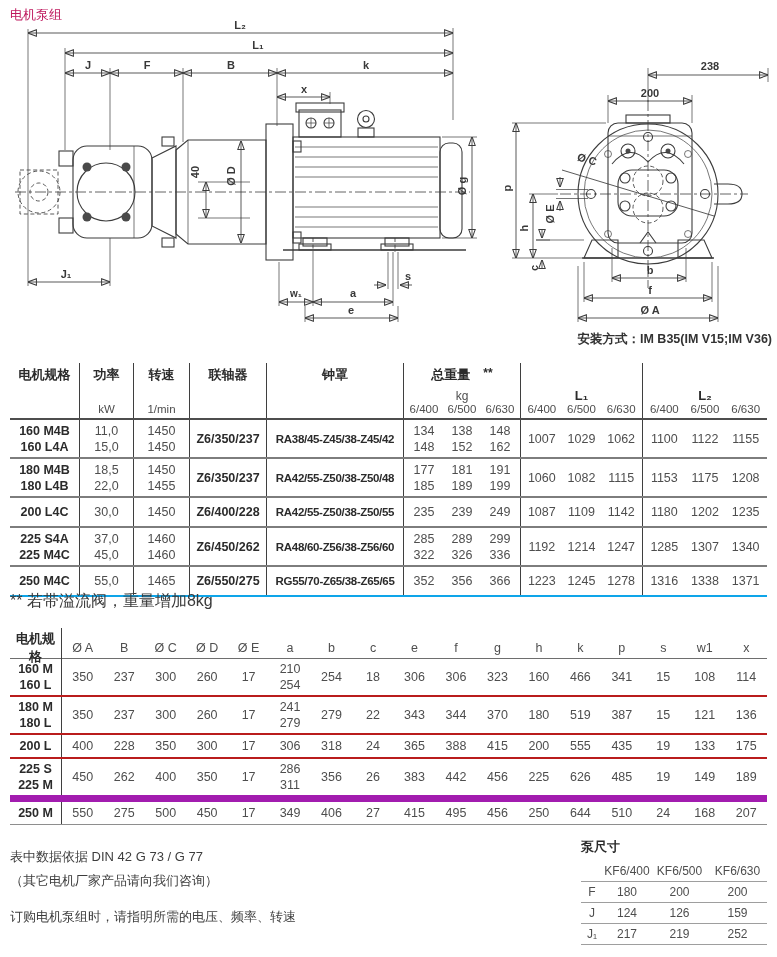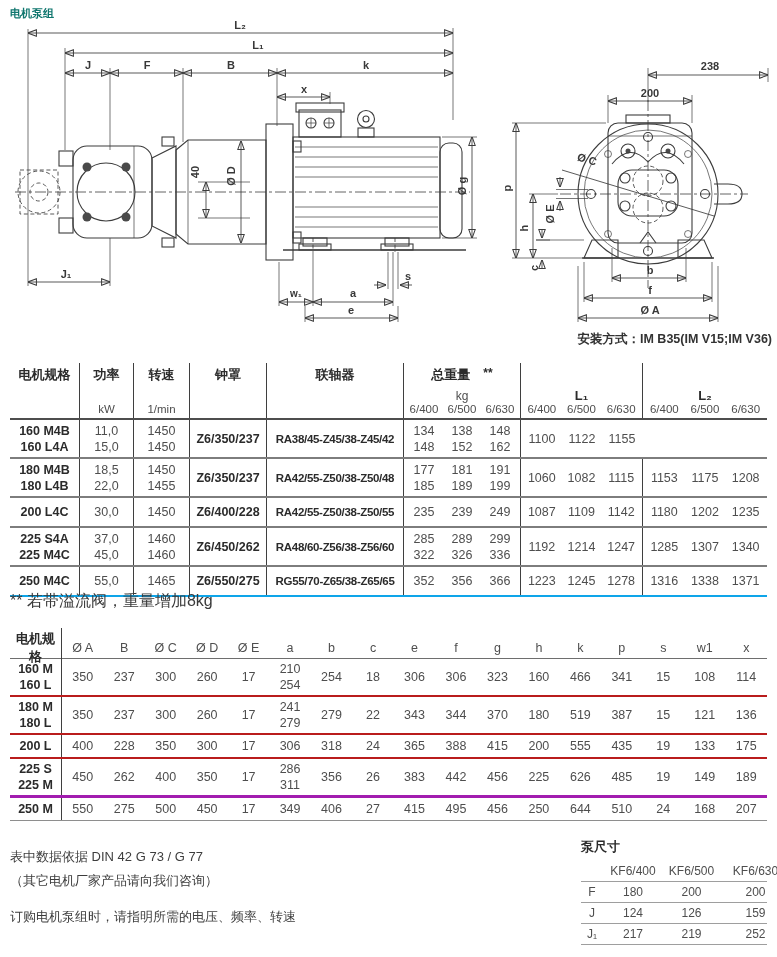--- a/index.html
+++ b/index.html
@@ -3,21 +3,21 @@
 <meta charset="utf-8">
 <style>
   html,body{margin:0;padding:0;}
   body{
     width:777px;height:957px;position:relative;overflow:hidden;
     background:#ffffff;color:#3c3c3c;
     font-family:"Liberation Sans","DejaVu Sans",sans-serif;
     -webkit-font-smoothing:antialiased;
   }
   .abs{position:absolute;}
-  #page-title{left:10px;top:6px;font-size:11px;font-weight:bold;color:#0f766e;}
+  #page-title{left:10px;top:6px;font-size:13px;font-weight:normal;color:#be185d;}
 
   
   .tech line,.tech path,.tech rect,.tech circle,.tech polygon,.tech polyline{
     stroke:#3c3c3c;stroke-width:1.1;fill:none;stroke-linecap:butt;
   }
   .tech .thin{stroke-width:.7;}
   .tech .dimln{stroke-width:.85;}
   .tech .base{stroke-width:1.7;}
   .tech .dot{fill:#4a4a4a;stroke:none;}
   .tech .dash{stroke-dasharray:4 2.6;stroke-width:.85;}
@@ -55,34 +55,34 @@
 
   
   #table2{left:10px;top:628px;width:757px;}
   .t2row{display:grid;grid-template-columns:52px repeat(17,1fr);min-height:22px;}
   #t2head{height:30px;border-bottom:1.5px solid #6e6e6e;}
   #t2head .c{padding:2px 0;}
   #t2head .lab{font-size:12.5px;color:#4e4e4e;}
   #t2head .mh{font-size:13px;font-weight:bold;color:#2b2b2b;}
   #t2body .t2row{border-top:2px solid #b91c1c;}
   #t2body .t2row:first-child{border-top:none;}
-  #t2body .t2row.thick{border-top:3px solid #a21caf;}
+  #t2body .t2row.thick{border-top:7px solid #a21caf;}
   #t2body{border-bottom:1.5px solid #8e8e8e;}
   .t2row .c{padding:2px 0;}
 
   
   .note{left:10px;font-size:13px;color:#3d3d3d;}
   #note-0{top:848px;}
   #note-1{top:872px;}
   #note-2{top:908px;}
 
   
   #pump-size{left:581px;top:838px;width:186px;}
   #pump-title{font-size:13px;font-weight:bold;color:#2b2b2b;margin-bottom:5px;}
-  .ptrow{display:grid;grid-template-columns:22px 48px 57px 59px;height:20px;border-bottom:1.3px solid #9e9e9e;gap:6px;}
+  .ptrow{display:grid;grid-template-columns:22px 48px 57px 59px;height:20px;border-bottom:1.3px solid #9e9e9e;}
   .ptrow.pthead{border-bottom:1.3px solid #9e9e9e;}
   .ptrow .c{padding:0;font-size:12px;color:#4e4e4e;justify-content:center;}
   .plab{font-size:12px;color:#4e4e4e;}
   .pthc{font-size:12px;color:#4e4e4e;}
 </style>
 </head>
 <body>
 
 <div class="abs" id="page-title">电机泵组</div>
 
@@ -331,24 +331,24 @@
     </div>
     <div class="hc vr">
       <div class="hcn">功率</div>
       <div class="hun">kW</div>
     </div>
     <div class="hc vr">
       <div class="hcn">转速</div>
       <div class="hun">1/min</div>
     </div>
     <div class="hc vr">
+      <div class="hcn">联轴器</div>
+    </div>
+    <div class="hc vr">
       <div class="hcn">钟罩</div>
-    </div>
-    <div class="hc vr">
-      <div class="hcn">联轴器</div>
     </div>
     <div class="hc vr">
       <div class="hcn"><span>总重量</span><span class="wmark">**</span></div>
       <div class="hmid">kg</div>
       <div class="sub3">
         <span>6/400</span>
           <span>6/500</span>
           <span>6/630</span>
       </div>
     </div>
@@ -392,20 +392,27 @@
           <span class="ln">RA38/45-Z45/38-Z45/42</span>
         </div>
         <div class="c vr">
           <div class="g3">
             <span class="num">134</span>
             <span class="num">138</span>
             <span class="num">148</span>
             <span class="num">148</span>
             <span class="num">152</span>
             <span class="num">162</span>
+          </div>
+        </div>
+        <div class="c vr">
+          <div class="g3">
+            <span class="num">1007</span>
+            <span class="num">1029</span>
+            <span class="num">1062</span>
           </div>
         </div>
         <div class="c">
           <div class="g3">
             <span class="num">1100</span>
             <span class="num">1122</span>
             <span class="num">1155</span>
           </div>
         </div>
       </div>

